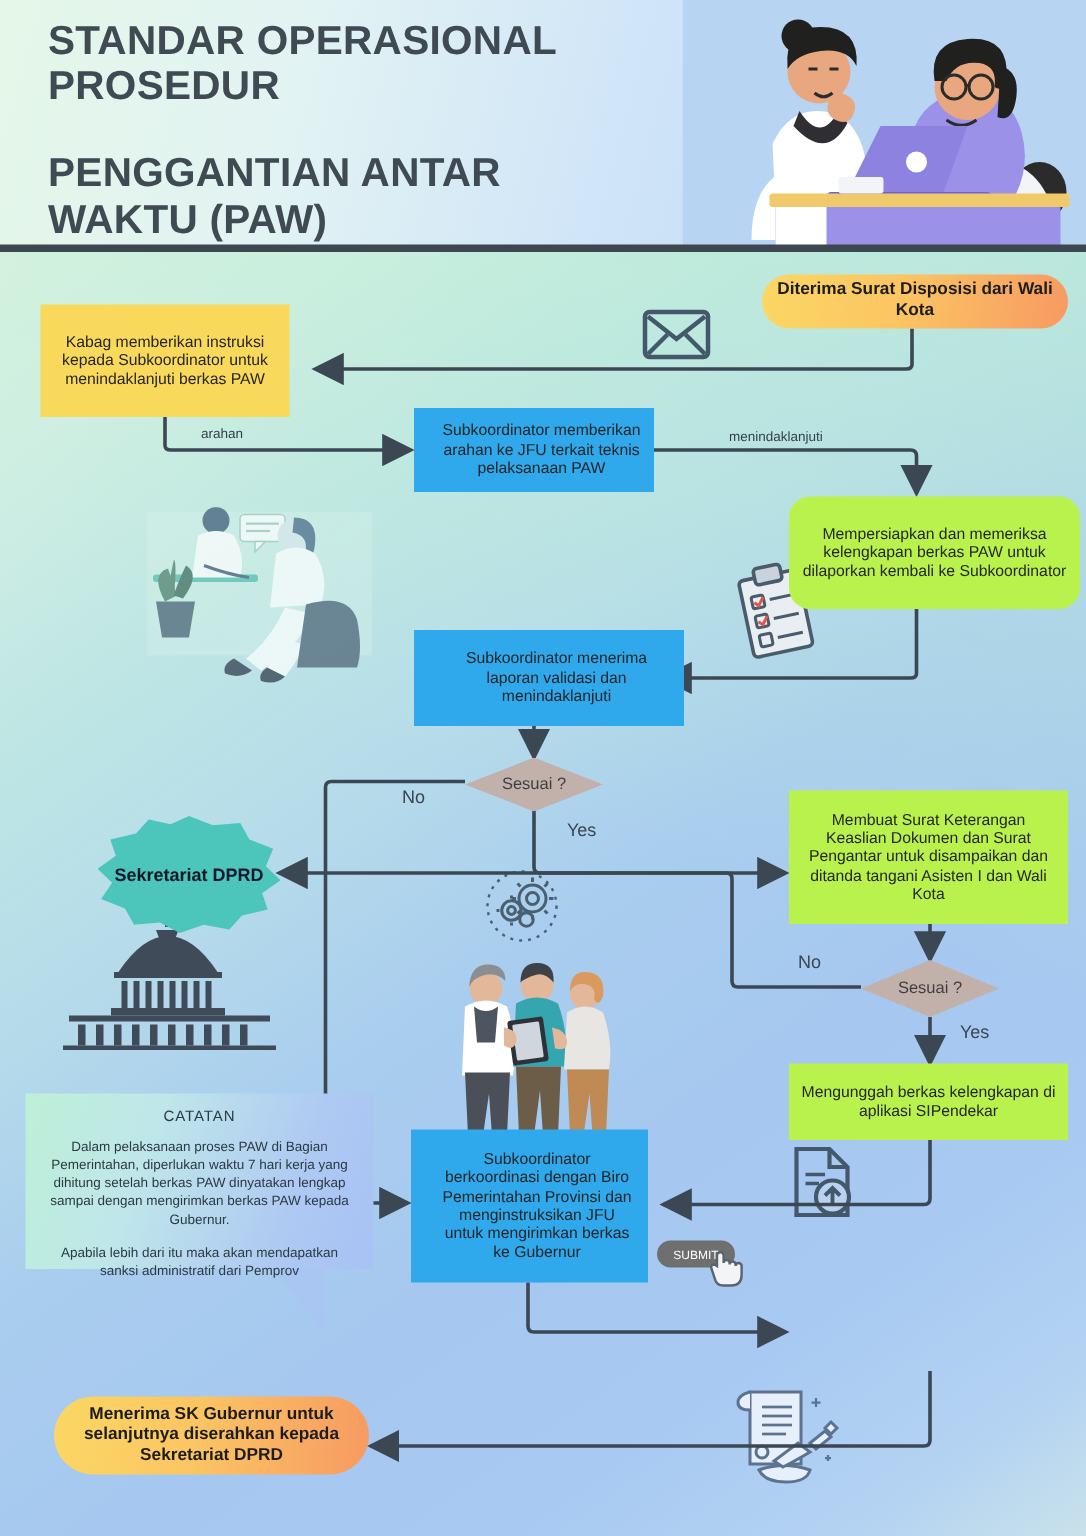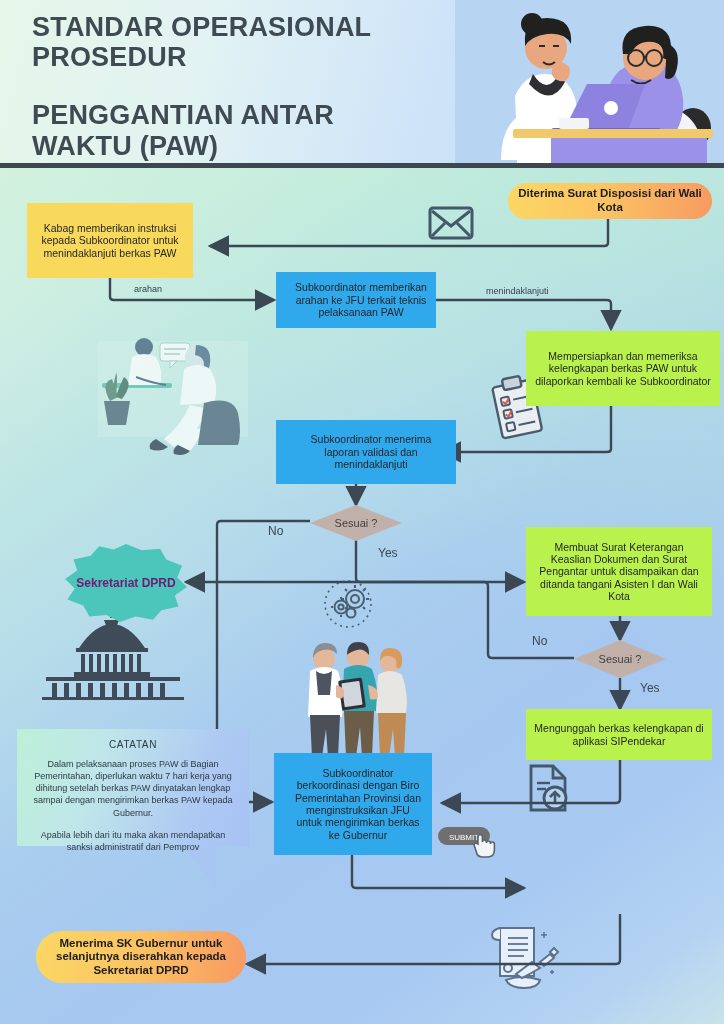--- a/index.html
+++ b/index.html
@@ -66,21 +66,21 @@
     position:absolute; z-index:6;
     background:#c2b1aa;
     clip-path:polygon(50% 0%,100% 50%,50% 100%,0% 50%);
     display:flex; align-items:center; justify-content:center;
     color:#3f3f3f; text-align:center;
   }
 
   .hex {
     position:absolute; z-index:6; background:#4cc5bb;
     display:flex; align-items:center; justify-content:center;
-    text-align:center; color:#701a75;
+    text-align:center; color:#0f172a;
     clip-path:polygon(
       50% 0%, 63% 8%, 78% 6%, 83% 20%, 96% 28%, 92% 43%, 100% 55%,
       90% 66%, 93% 80%, 79% 85%, 72% 97%, 58% 93%, 45% 100%, 34% 91%,
       20% 93%, 15% 79%, 2% 71%, 8% 57%, 0% 45%, 10% 34%, 7% 20%,
       21% 15%, 28% 3%, 40% 7%);
   }
 
   
   .note {
     position:absolute; z-index:6;
@@ -373,21 +373,21 @@
       <path d="M620 914 L620 960 Q620 964 616 964 L247 964" marker-end="url(#ah)"></path>
     </g>
   </svg>
 
   <div class="node pill grad" style="left:508px;top:183px;width:204px;height:36px;font-size:11.5px;font-weight:bold;">Diterima Surat Disposisi dari Wali Kota</div>
 
   <div class="node yellow" style="left:27px;top:203px;width:166px;height:75px;font-size:10.5px;">Kabag memberikan instruksi kepada Subkoordinator untuk menindaklanjuti berkas PAW</div>
 
   <div class="node blue" style="left:276px;top:272px;width:160px;height:56px;font-size:10.5px;">Subkoordinator memberikan arahan ke JFU terkait teknis pelaksanaan PAW</div>
 
-  <div class="node green" style="left:526px;top:331px;width:194px;height:75px;font-size:10.5px;">Mempersiapkan dan memeriksa kelengkapan berkas PAW untuk dilaporkan kembali ke Subkoordinator</div>
+  <div class="node green" style="left:526px;top:331px;width:194px;height:75px;font-size:10.5px;border-radius:14px;">Mempersiapkan dan memeriksa kelengkapan berkas PAW untuk dilaporkan kembali ke Subkoordinator</div>
 
   <div class="node blue" style="left:276px;top:420px;width:180px;height:64px;font-size:10.5px;">Subkoordinator menerima laporan validasi dan menindaklanjuti</div>
 
   <div class="diamond" style="left:310px;top:505px;width:92px;height:36px;font-size:11px;">Sesuai ?</div>
 
   <div class="hex" style="left:65px;top:544px;width:122px;height:78px;font-size:12px;font-weight:bold;">Sekretariat DPRD</div>
 
   <div class="node green" style="left:526px;top:527px;width:186px;height:89px;font-size:10.5px;">Membuat Surat Keterangan Keaslian Dokumen dan Surat Pengantar untuk disampaikan dan ditanda tangani Asisten I dan Wali Kota</div>
 
   <div class="diamond" style="left:574px;top:640px;width:92px;height:38px;font-size:11px;">Sesuai ?</div>

